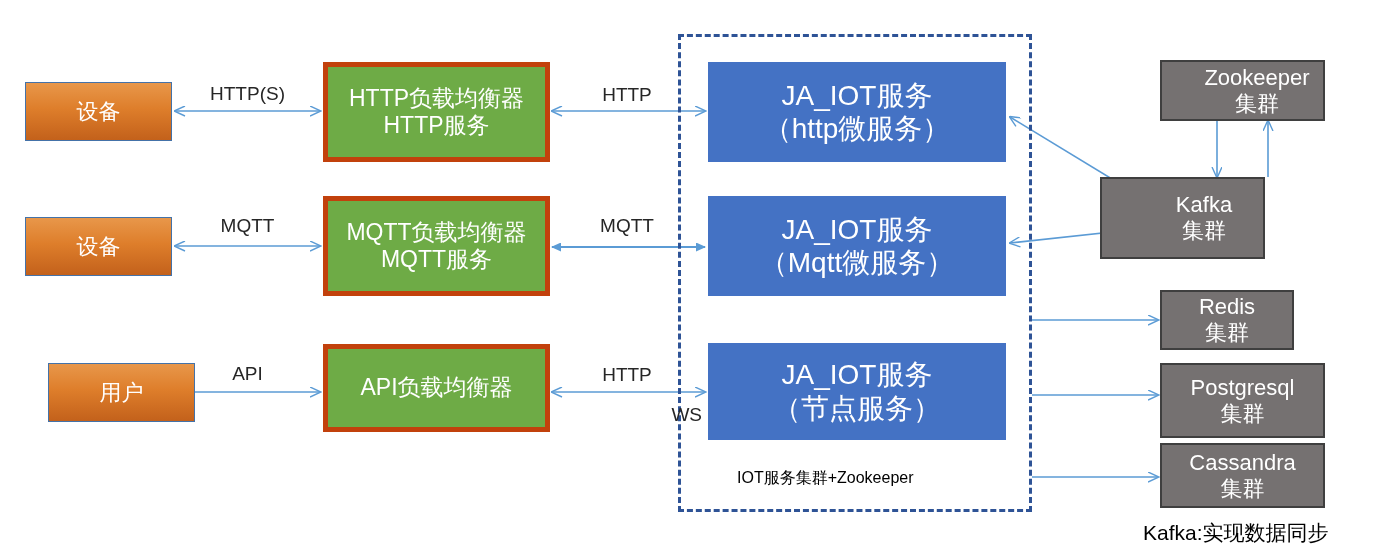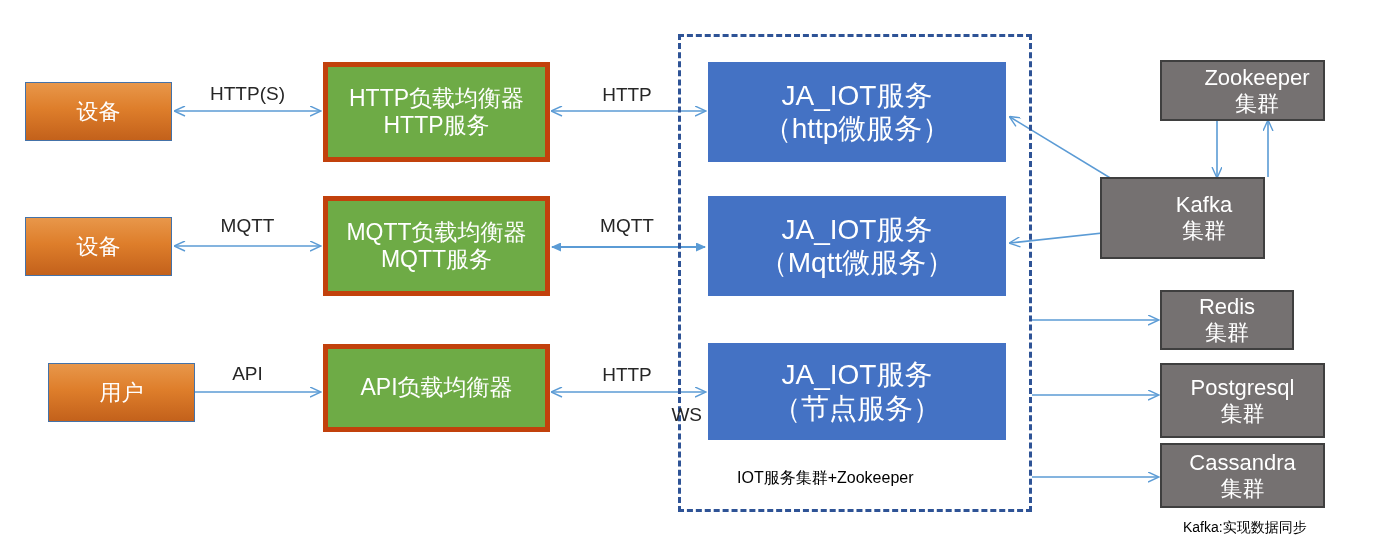--- a/index.html
+++ b/index.html
@@ -61,22 +61,21 @@
 
   .caption {
     position: absolute;
     color: #000000;
     white-space: nowrap;
   }
   .caption-inner {
     font-size: 16px;
   }
   .caption-note {
-    font-size: 14px;
-    margin-left: 40px;
+    font-size: 21px;
   }
 
   .arrow-label {
     position: absolute;
     color: #262626;
     font-size: 19px;
     white-space: nowrap;
     text-align: center;
   }
 

